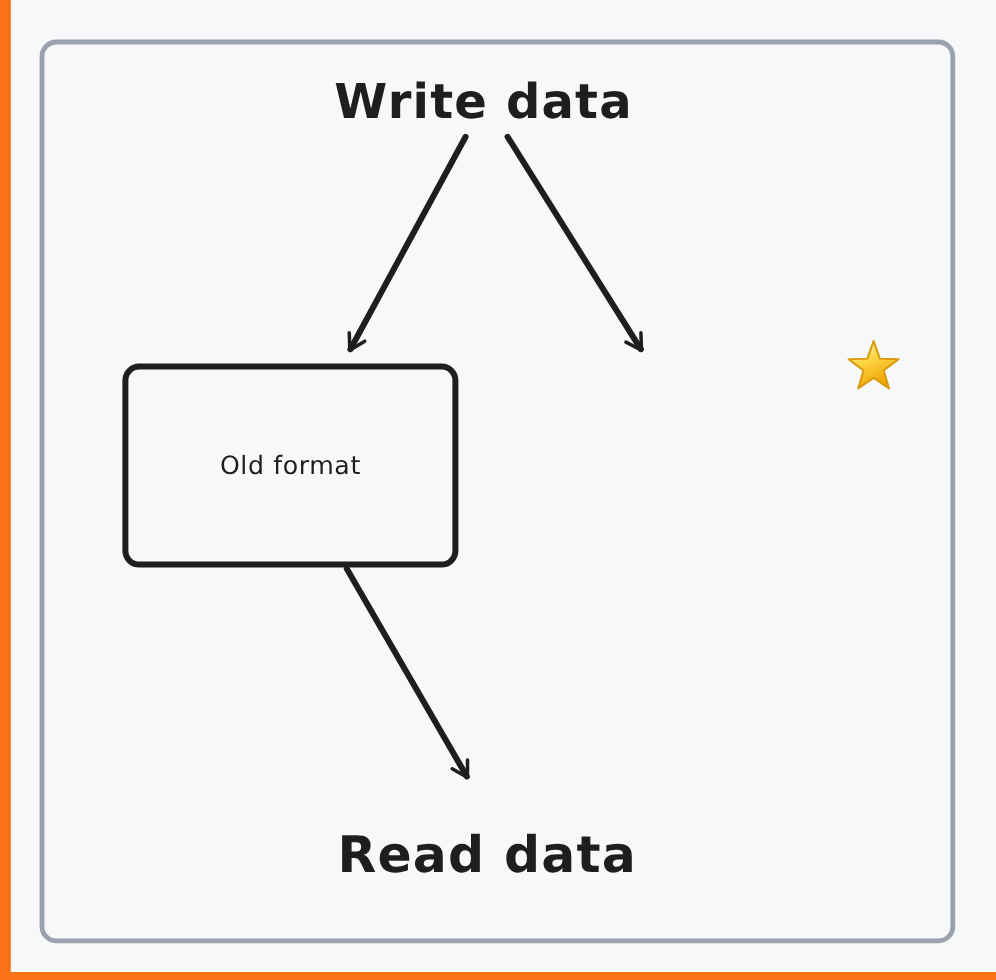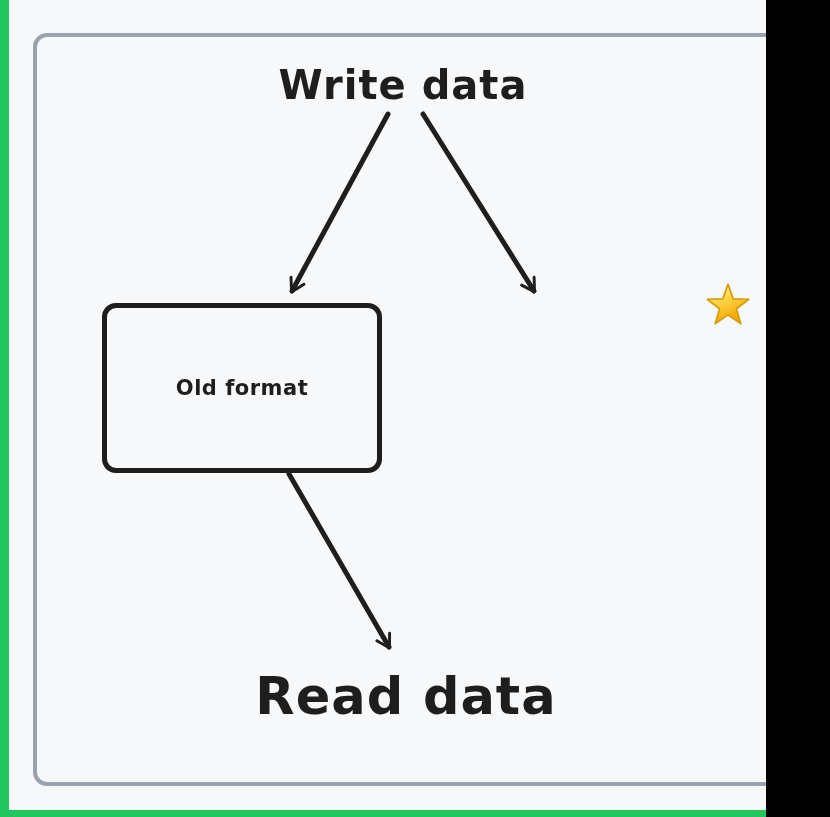--- a/index.html
+++ b/index.html
@@ -3,23 +3,23 @@
 <meta charset="utf-8">
 <style>
   html, body {
     margin: 0;
     padding: 0;
     background: #000;
     font-family: "DejaVu Sans", "Liberation Sans", sans-serif;
   }
   .stage {
     position: relative;
-    width: 766px;
+    width: 830px;
     height: 817px;
-    background: #22c55e;
+    background: #f97316;
     overflow: hidden;
   }
   .surface {
     position: absolute;
     left: 9px;
     top: 0;
     right: 0;
     bottom: 7px;
     background: var(--surface, #f6f8fa);
   }
@@ -35,33 +35,33 @@
   }
   .sketch-text {
     position: absolute;
     color: var(--ink, #1e1e1e);
     font-weight: 700;
     white-space: nowrap;
     transform: translateX(-50%);
     letter-spacing: 1px;
   }
   .title-text   { font-size: 40px; }
-  .read-text    { font-size: 51px; }
+  .read-text    { font-size: 42px; margin-top: 21px; }
   .node-box {
     position: absolute;
     border: 5px solid var(--ink, #1e1e1e);
     border-radius: 14px;
     background: transparent;
     display: flex;
     align-items: center;
     justify-content: center;
   }
   .node-label {
     color: var(--ink, #1e1e1e);
-    font-weight: 700;
+    font-weight: 400;
     font-size: 21px;
     letter-spacing: 0.5px;
     white-space: nowrap;
   }
   .arrows-layer {
     position: absolute;
     left: 0;
     top: 0;
     width: 830px;
     height: 817px;

